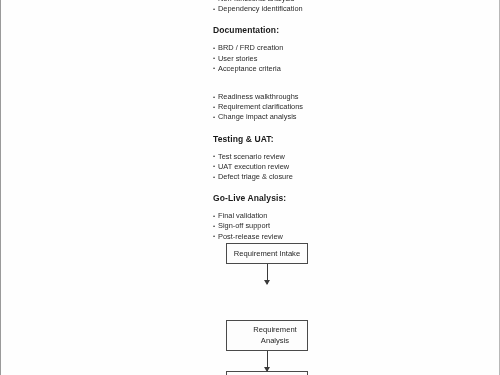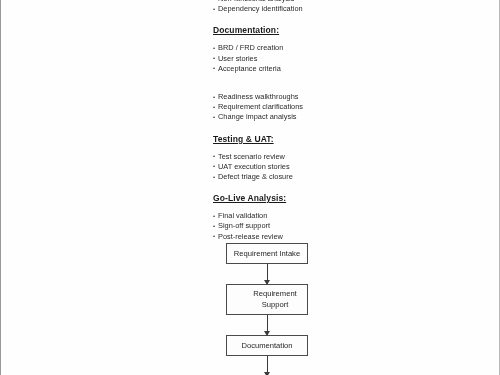--- a/index.html
+++ b/index.html
@@ -36,21 +36,20 @@
   .textcol {
     position: absolute;
     left: 212px;
     top: -6px;
     width: 200px;
   }
   .sec-heading {
     font-size: 8.5px;
     font-weight: bold;
     color: #1a1a1a;
-    text-decoration: underline;
     letter-spacing: 0.1px;
     line-height: 11px;
     white-space: nowrap;
   }
   .bullets {
     margin: 0;
     padding: 0;
     list-style: none;
   }
   .bullets li {
@@ -87,21 +86,21 @@
     box-sizing: border-box;
     width: 82px;
     border: 1px solid #4a4a4a;
     background: #fdfdfd;
     text-align: center;
     font-size: 7.6px;
     color: #1f1f1f;
     line-height: 11px;
     padding: 4px 2px 4px 2px;
   }
-  .flow-box.two-line { padding: 3px 2px 4px 18px; }
+  .flow-box.two-line { padding: 3px 2px 4px 18px; margin-top: 36px; }
   .connector {
     display: flex;
     justify-content: center;
     height: 20px;
   }
   .connector .stem {
     position: relative;
     width: 1px;
     height: 20px;
     background: #3a3a3a;
@@ -146,21 +145,21 @@
         <li>Readiness walkthroughs</li>
         <li>Requirement clarifications</li>
         <li>Change impact analysis</li>
       </ul>
       <div class="gap-after-list"></div>
 
       <div class="sec-heading">Testing &amp; UAT:</div>
       <div class="gap-after-head"></div>
       <ul class="bullets">
         <li>Test scenario review</li>
-        <li>UAT execution stories</li>
+        <li>UAT execution review</li>
         <li>Defect triage &amp; closure</li>
       </ul>
       <div class="gap-after-list"></div>
 
       <div class="sec-heading">Go-Live Analysis:</div>
       <div class="gap-after-head"></div>
       <ul class="bullets">
         <li>Final validation</li>
         <li>Sign-off support</li>
         <li>Post-release review</li>
@@ -176,21 +175,21 @@
         </div>
       </div>
 
       <div class="connector">
         <div class="stem"></div>
       </div>
 
       <div class="flow-row">
         <div class="flow-box two-line">
           <div>Requirement</div>
-          <div>Support</div>
+          <div>Analysis</div>
         </div>
       </div>
 
       <div class="connector">
         <div class="stem"></div>
       </div>
 
       <div class="flow-row">
         <div class="flow-box">
           <div>Documentation</div>

